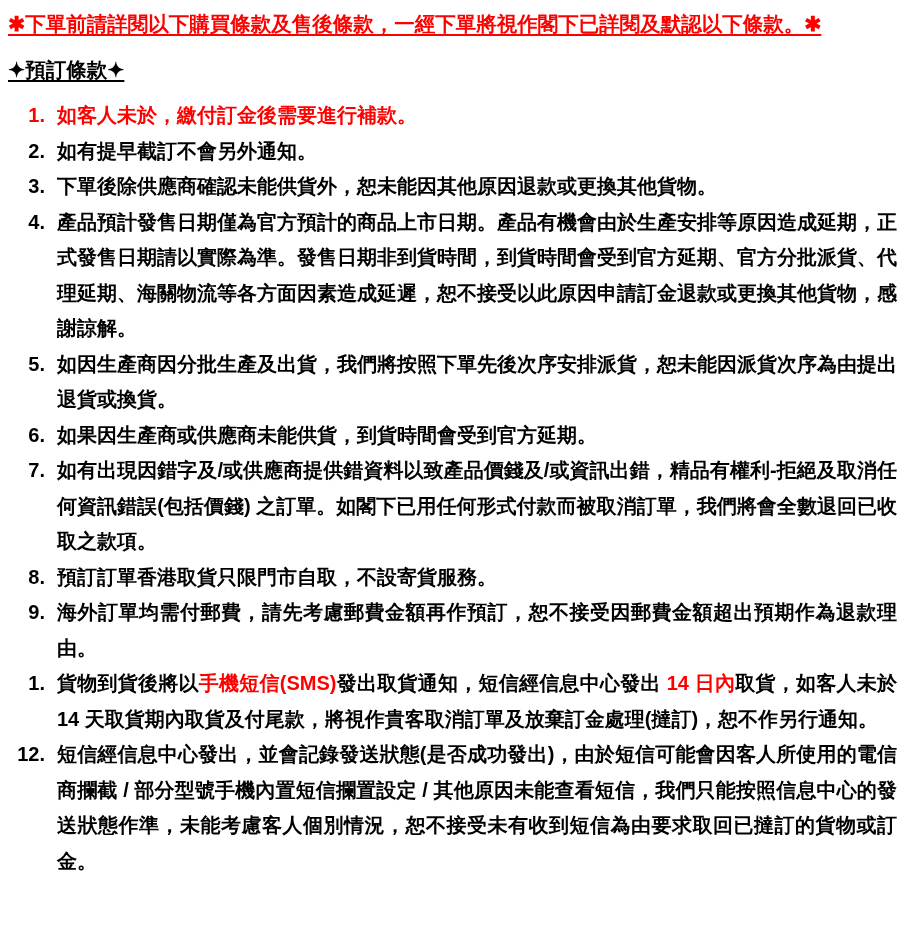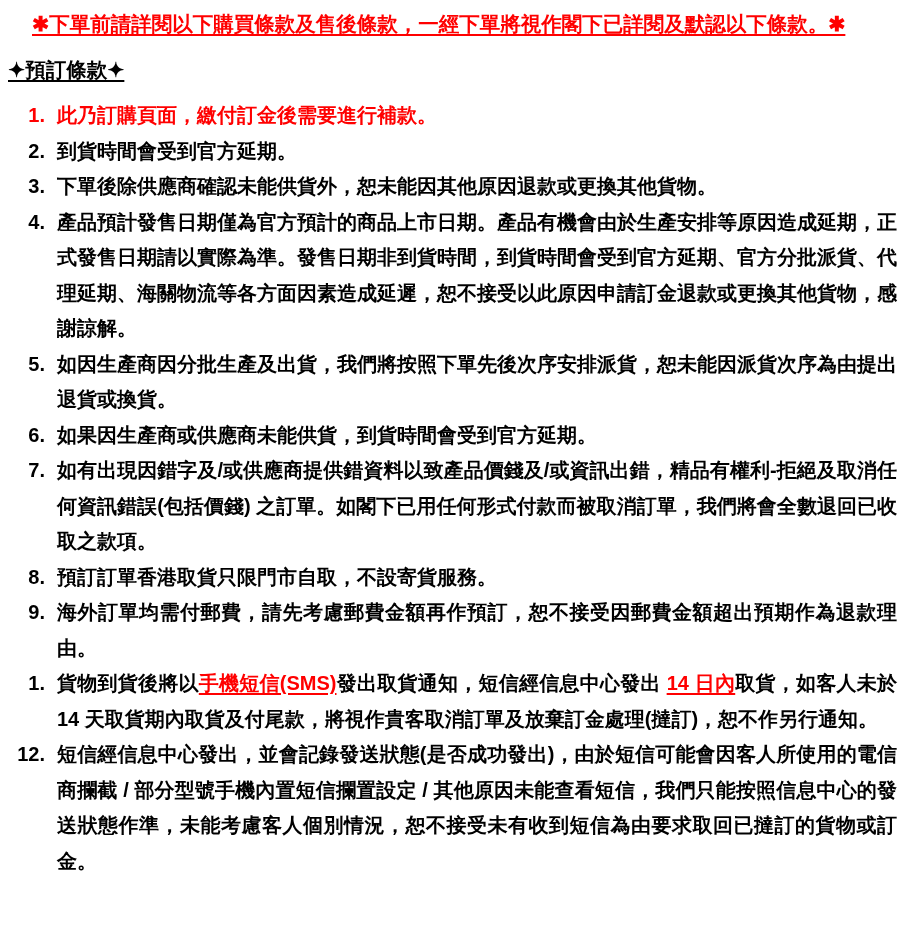--- a/index.html
+++ b/index.html
@@ -21,21 +21,20 @@
   }
   .warn-header {
     color: #ff0000;
     font-size: 20.5px;
     line-height: 36px;
     text-decoration: underline;
     text-decoration-thickness: 2px;
     text-underline-offset: 3px;
     margin-bottom: 10px;
     white-space: nowrap;
-    margin-left: 24px;
   }
   .section-title {
     color: #000000;
     font-size: 20.5px;
     line-height: 36px;
     margin-bottom: 10px;
   }
   .section-title span {
     text-decoration: underline;
     text-decoration-thickness: 2px;
@@ -57,43 +56,42 @@
   ol.terms .num {
     text-align: right;
     white-space: nowrap;
   }
   ol.terms .body {
     text-align: justify;
   }
   .red { color: #ff0000; }
   .red-underline {
     color: #ff0000;
-    text-decoration: underline;
     text-decoration-thickness: 2px;
     text-underline-offset: 3px;
   }
 </style>
 </head>
 <body>
 
 <div class="doc">
   <div class="warn-header">✱下單前請詳閱以下購買條款及售後條款，一經下單將視作閣下已詳閱及默認以下條款。✱</div>
 
   <div class="section-title">
     <span>✦預訂條款✦</span>
   </div>
 
   <ol class="terms" id="terms-list">
       <li>
         <span class="num red">1.</span>
-        <span class="body red"><span>此乃訂購頁面，繳付訂金後需要進行補款。</span></span>
+        <span class="body red"><span>如客人未於，繳付訂金後需要進行補款。</span></span>
       </li>
       <li>
         <span class="num">2.</span>
-        <span class="body"><span>到貨時間會受到官方延期。</span></span>
+        <span class="body"><span>如有提早截訂不會另外通知。</span></span>
       </li>
       <li>
         <span class="num">3.</span>
         <span class="body"><span>下單後除供應商確認未能供貨外，恕未能因其他原因退款或更換其他貨物。</span></span>
       </li>
       <li>
         <span class="num">4.</span>
         <span class="body"><span>產品預計發售日期僅為官方預計的商品上市日期。產品有機會由於生產安排等原因造成延期，正式發售日期請以實際為準。發售日期非到貨時間，到貨時間會受到官方延期、官方分批派貨、代理延期、海關物流等各方面因素造成延遲，恕不接受以此原因申請訂金退款或更換其他貨物，感謝諒解。</span></span>
       </li>
       <li>

